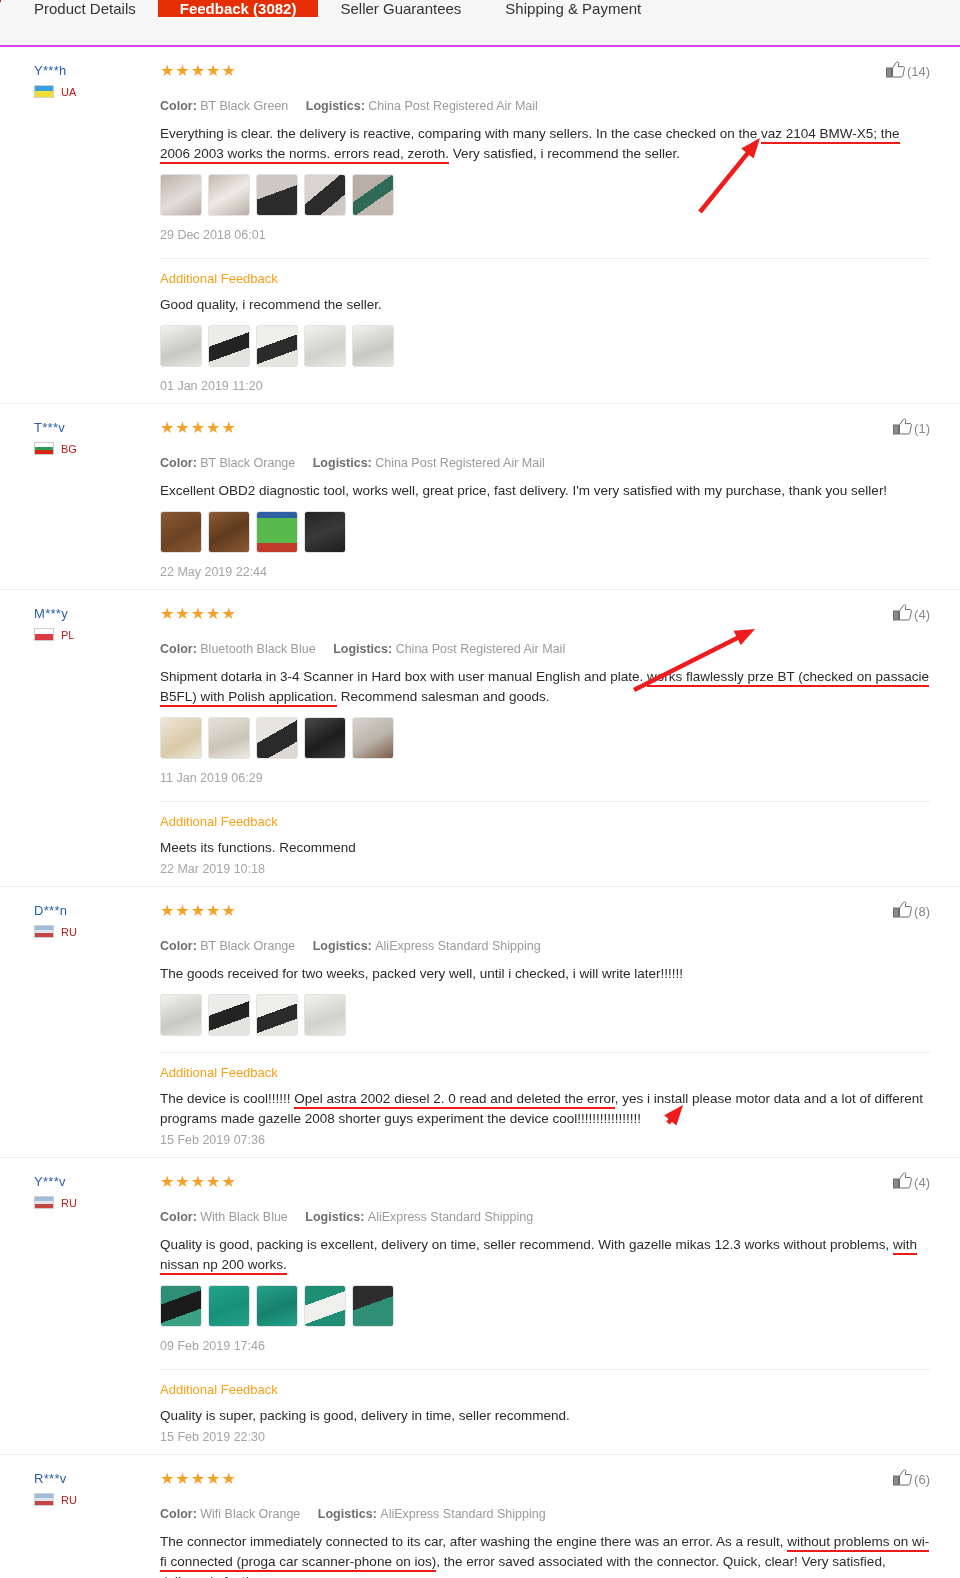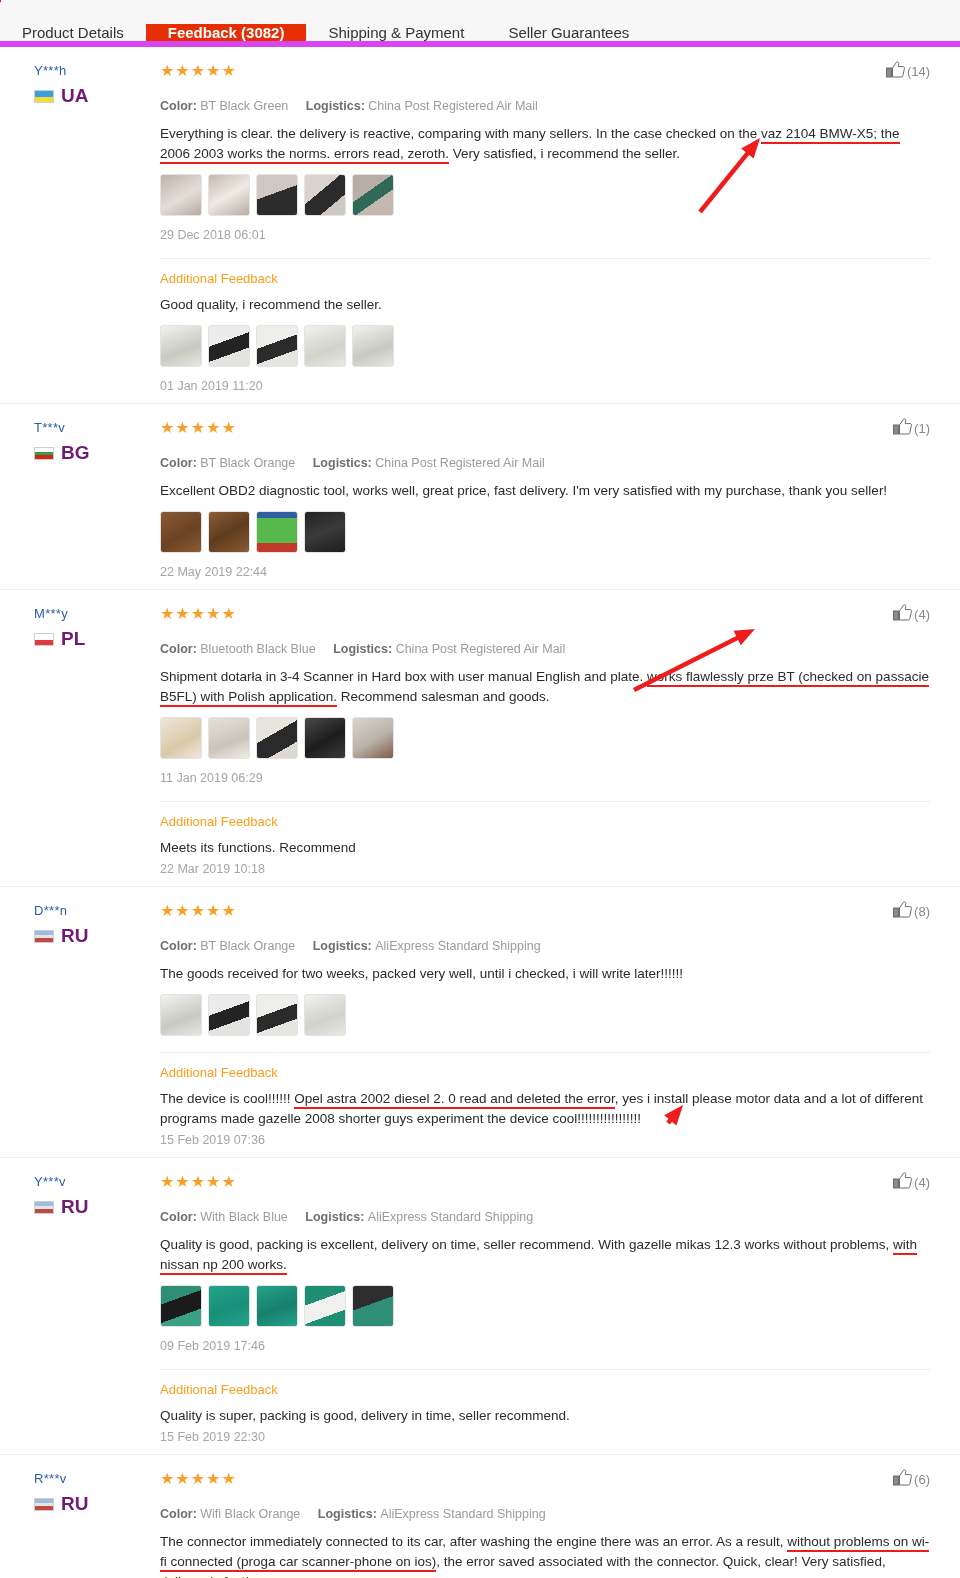--- a/index.html
+++ b/index.html
@@ -10,23 +10,24 @@
     font-family: "Liberation Sans", sans-serif;
     font-size: 13px;
     color: #333333;
     -webkit-font-smoothing: antialiased;
   }
   
   .tabbar {
     position: relative;
     height: 47px;
     background: #f7f7f7;
-    border-bottom: 6px solid #d946ef;
-    display: flex;
-    align-items: flex-end;
+    border-bottom: 2px solid #d946ef;
+    display: flex;
+    align-items: flex-start;
+    padding-left: 12px;
   }
   .tab {
     display: flex;
     align-items: center;
     justify-content: center;
     padding: 0 22px;
     font-size: 15px;
     color: #333;
     cursor: pointer;
     background: #f7f7f7;
@@ -68,21 +69,21 @@
     width: 20px;
     height: 13px;
     border: 1px solid #cfcfcf;
     display: block;
     flex: 0 0 20px;
   }
   .flag-ua { background: linear-gradient(to bottom,#3aa0e0 0 50%, #f2de34 50% 100%); }
   .flag-bg { background: linear-gradient(to bottom,#ffffff 0 33.3%, #2e9e55 33.3% 66.6%, #d62612 66.6% 100%); }
   .flag-pl { background: linear-gradient(to bottom,#ffffff 0 50%, #dc3b41 50% 100%); }
   .flag-ru { background: linear-gradient(to bottom,#9fbcd8 0 33.3%, #dfe6ee 33.3% 66.6%, #c3463f 66.6% 100%); }
-  .country-code { color: #701a75; font-size: 19px; font-weight: bold; }
+  .country-code { color: #b91c1c; font-size: 11px; }
 
   .content {
     flex: 1 1 auto;
     padding-right: 30px;
     position: relative;
   }
   .row-top {
     display: flex;
     align-items: flex-start;
     justify-content: space-between;
@@ -147,22 +148,22 @@
     color: #2b2b2b;
   }
   .addl-date { margin-top: 4px; color:#a5a5a5; font-size:12.5px; }
 </style>
 </head>
 <body>
 
 <div class="tabbar">
   <div class="tab">Product Details</div>
   <div class="tab active">Feedback (3082)</div>
+  <div class="tab">Seller Guarantees</div>
   <div class="tab">Shipping &amp; Payment</div>
-  <div class="tab">Seller Guarantees</div>
 </div>
 
 <div class="reviews" id="reviews">
     <div class="review">
       <div class="buyer">
         <div class="buyer-name">Y***h</div>
      <div class="buyer-country">
        <span class="flag flag-ua"></span>
        <span class="country-code">UA</span>
      </div>

